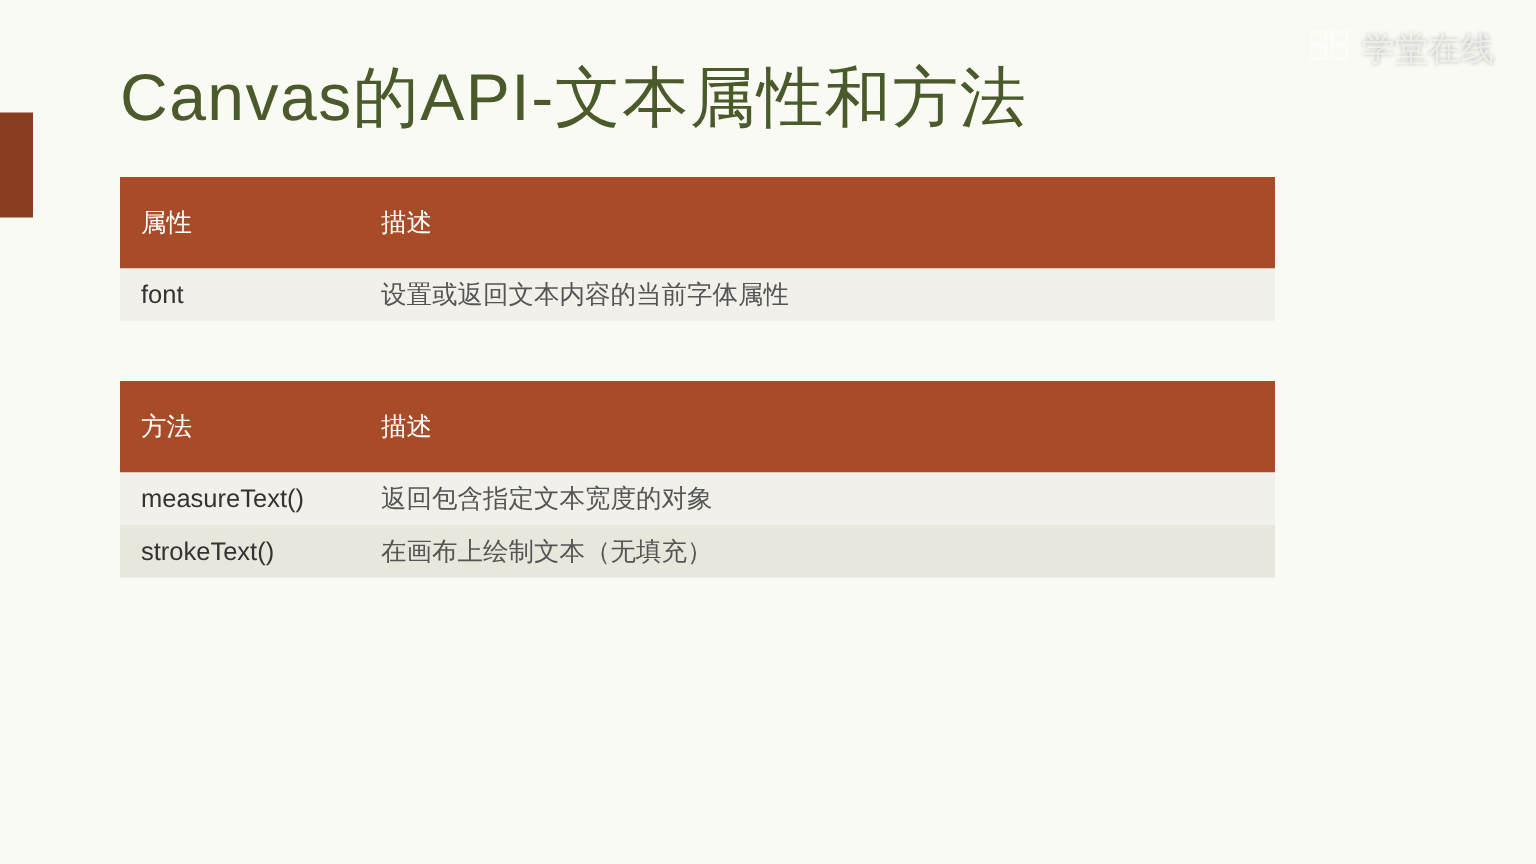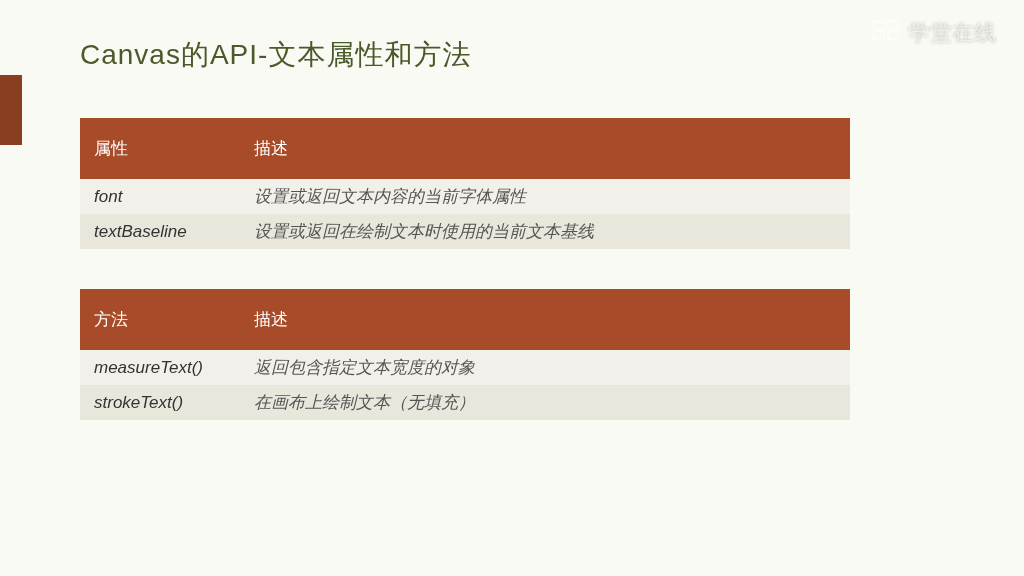--- a/index.html
+++ b/index.html
@@ -39,21 +39,21 @@
       z-index: 10;
     }
     .watermark-icon {
       display: inline-block;
       opacity: 0.55;
     }
     .title {
       position: absolute;
       top: 36px;
       left: 80px;
-      font-size: 28px;
+      font-size: 44px;
       font-weight: 300;
       color: #4a5a2a;
       letter-spacing: 1px;
     }
     .content {
       position: absolute;
       top: 118px;
       left: 80px;
       width: 770px;
     }
@@ -67,21 +67,20 @@
       background: #a84b28;
       color: #fff;
       text-align: left;
       padding: 19px 14px;
       font-weight: 400;
     }
     th.col-name { width: 160px; }
     td {
       padding: 6px 14px;
       color: #555;
-      font-style: italic;
     }
     td.col-name { color: #333; }
     tbody tr:nth-child(odd) td { background: #f2f0ea; }
     tbody tr:nth-child(even) td { background: #e9e6db; }
   </style>
 </head>
 <body>
 
 <div class="slide">
   <div class="accent-bar"></div>
@@ -109,24 +108,20 @@
         <tr>
           <th class="col-name">属性</th>
           <th>描述</th>
         </tr>
       </thead>
       <tbody>
         <tr>
           <td class="col-name">font</td>
           <td>设置或返回文本内容的当前字体属性</td>
         </tr>
-        <tr>
-          <td class="col-name">textBaseline</td>
-          <td>设置或返回在绘制文本时使用的当前文本基线</td>
-        </tr>
       </tbody>
     </table>
 
     <table>
       <thead>
         <tr>
           <th class="col-name">方法</th>
           <th>描述</th>
         </tr>
       </thead>

